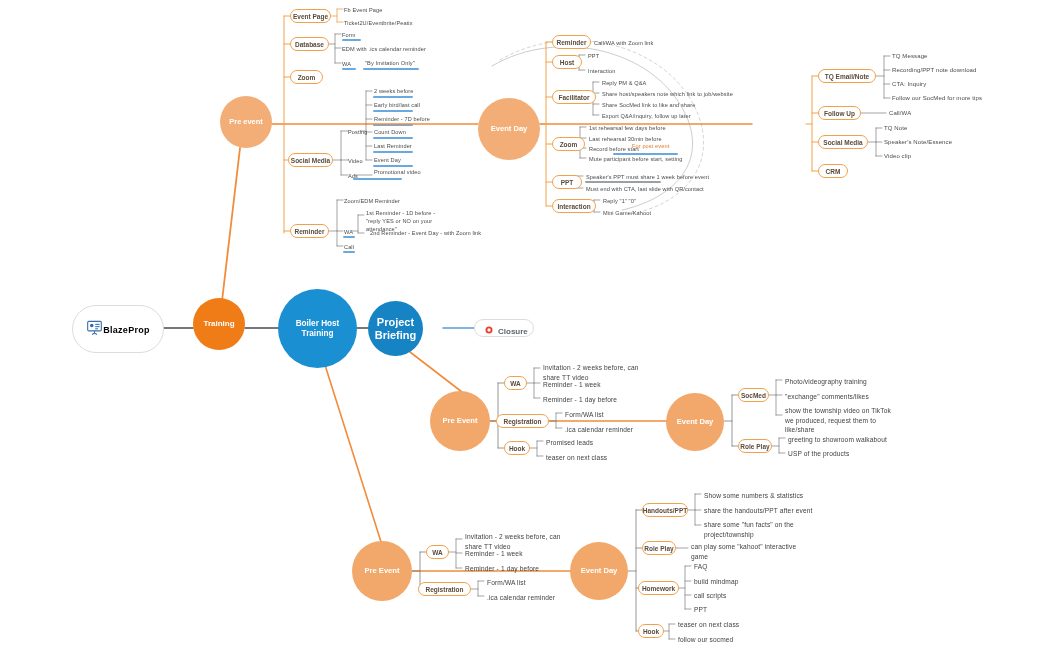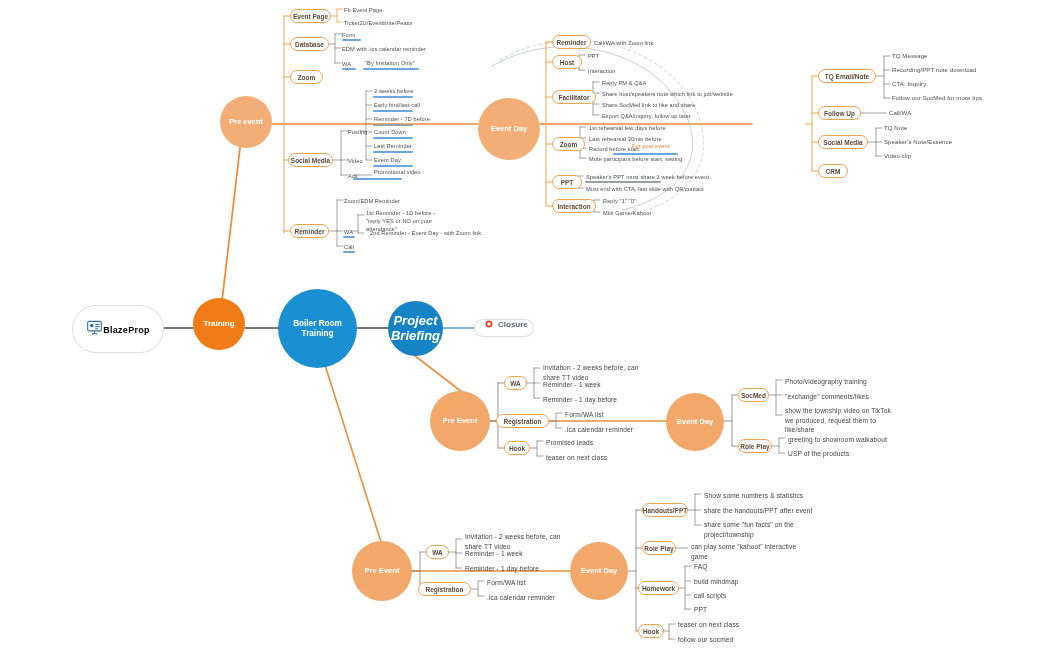--- a/index.html
+++ b/index.html
@@ -24,21 +24,21 @@
         color:#5b4a3a;display:flex;align-items:center;justify-content:center;
         text-align:center;font-weight:bold;box-sizing:border-box;white-space:nowrap;}
   .pill.small{font-size:6.5px;border-radius:9px;}
 
   .rootpill{border:1px solid #d9dde2;border-radius:26px;background:#fff;
             display:flex;flex-direction:row;align-items:center;justify-content:center;
             color:#000000;font-weight:bold;}
   .rootpill .lbl{font-size:9px;margin-top:2px;letter-spacing:.3px;}
 
   .closure{border:1px solid #d9dde2;border-radius:14px;background:#fff;
-           display:flex;align-items:flex-start;gap:5px;padding:0 10px;
+           display:flex;align-items:flex-end;gap:5px;padding:0 10px;
            color:#5a6570;font-size:8px;font-weight:bold;box-sizing:border-box;}
 
   
   .leaf{position:absolute;font-size:5.6px;color:#4a4a4a;line-height:1.45;
         white-space:pre-line;letter-spacing:.02em;}
   .leaf.lg{font-size:6.6px;color:#3f3f3f;}
   .leaf.md{font-size:6.0px;}
 
   .hl{position:absolute;height:1.6px;background:#6aa9e0;border-radius:1px;}
   .hl.grey{background:#9aa0a6;}
@@ -269,24 +269,24 @@
         <rect x="13" y="9" width="6.5" height="1.5" fill="#2b6cb0"></rect>
         <rect x="13" y="12.2" width="4" height="1.5" fill="#2b6cb0"></rect>
         <path d="M12 16 V20 M8.5 21.2 L12 19 L15.5 21.2" stroke="#3a6ea5" stroke-width="1.5" fill="none"></path>
       </svg>
     </span>
     <span class="lbl">BlazeProp</span>
   </div>
 
   <div class="node circ orange-strong" style="left:193px;top:298px;width:52px;height:52px;font-size:8px;">Training</div>
 
-  <div class="node circ blue" style="left:278px;top:289px;width:79px;height:79px;font-size:8.2px;white-space:pre-line;">Boiler Room
+  <div class="node circ blue" style="left:278px;top:289px;width:79px;height:79px;font-size:8.2px;white-space:pre-line;">Boiler Host
 Training</div>
 
-  <div class="node circ blue-dark" style="left:388px;top:301px;width:55px;height:55px;font-size:13px;white-space:pre-line;font-style:italic;">Project
+  <div class="node circ blue-dark" style="left:368px;top:301px;width:55px;height:55px;font-size:11px;white-space:pre-line;">Project
 Briefing</div>
 
   <div class="node closure" style="left:474px;top:319px;width:60px;height:18px;">
     <span>
       <svg width="8" height="8" viewBox="0 0 10 10">
         <circle cx="5" cy="5" r="4.4" fill="#E8422E"></circle>
         <rect x="3.2" y="3.2" width="3.6" height="3.6" rx=".6" fill="#fff"></rect>
       </svg>
     </span>
     <span>Closure</span>

